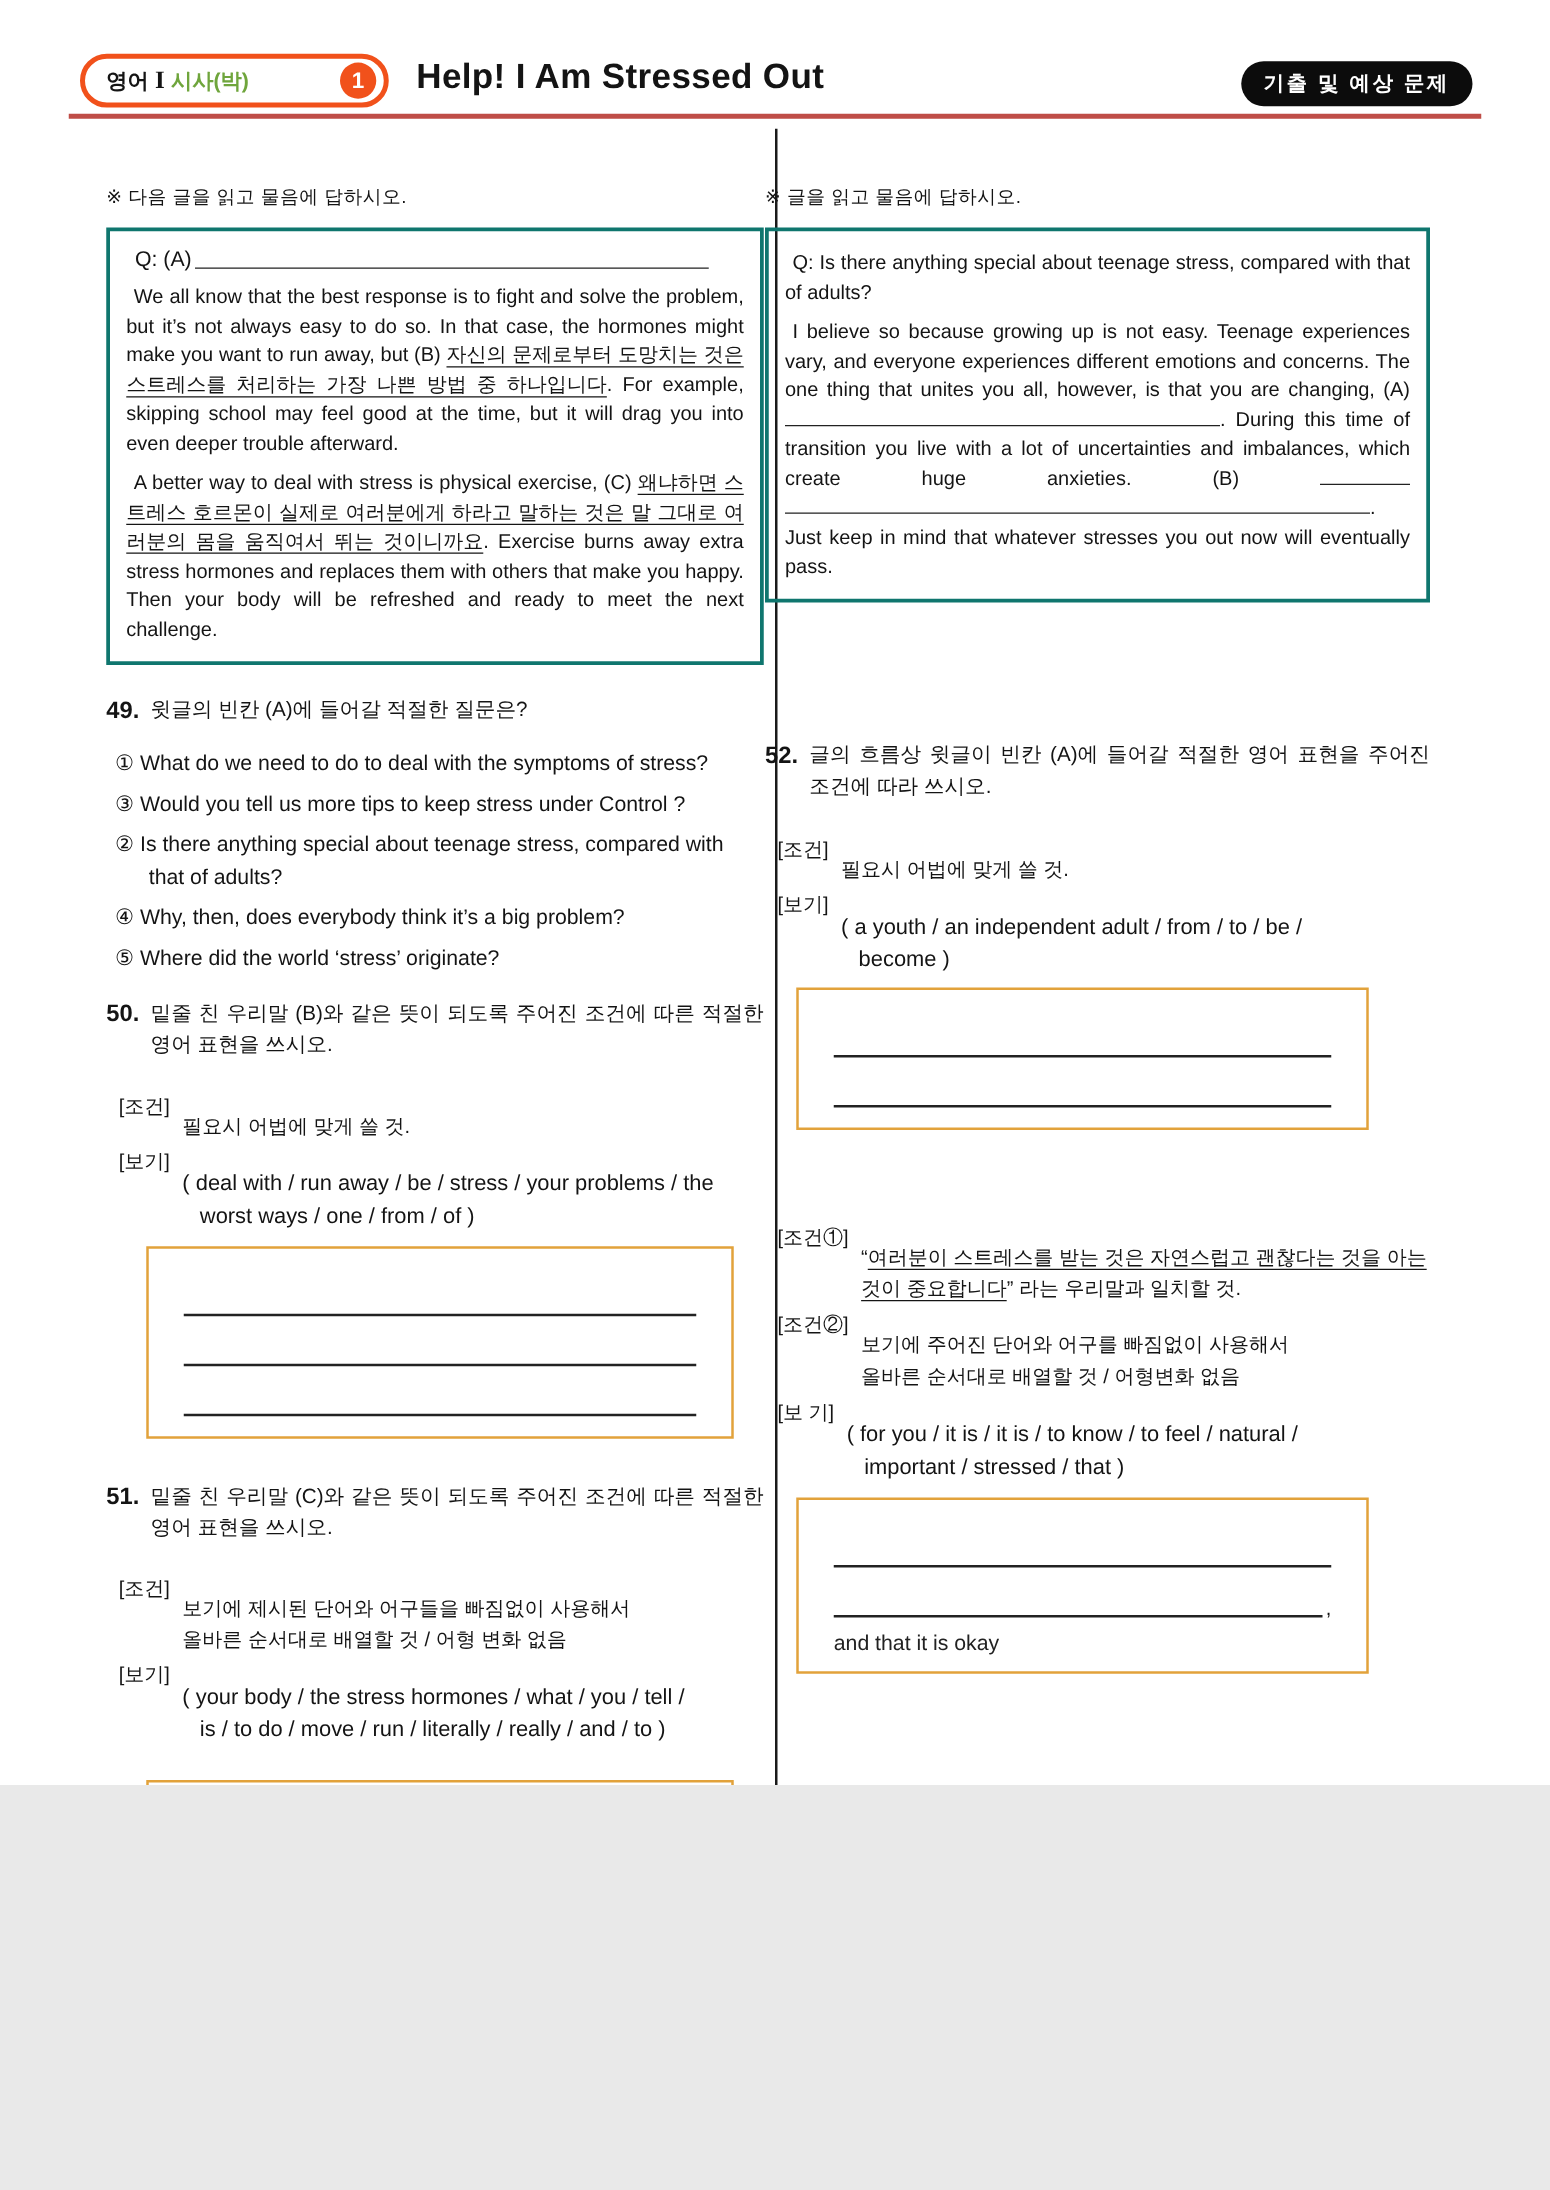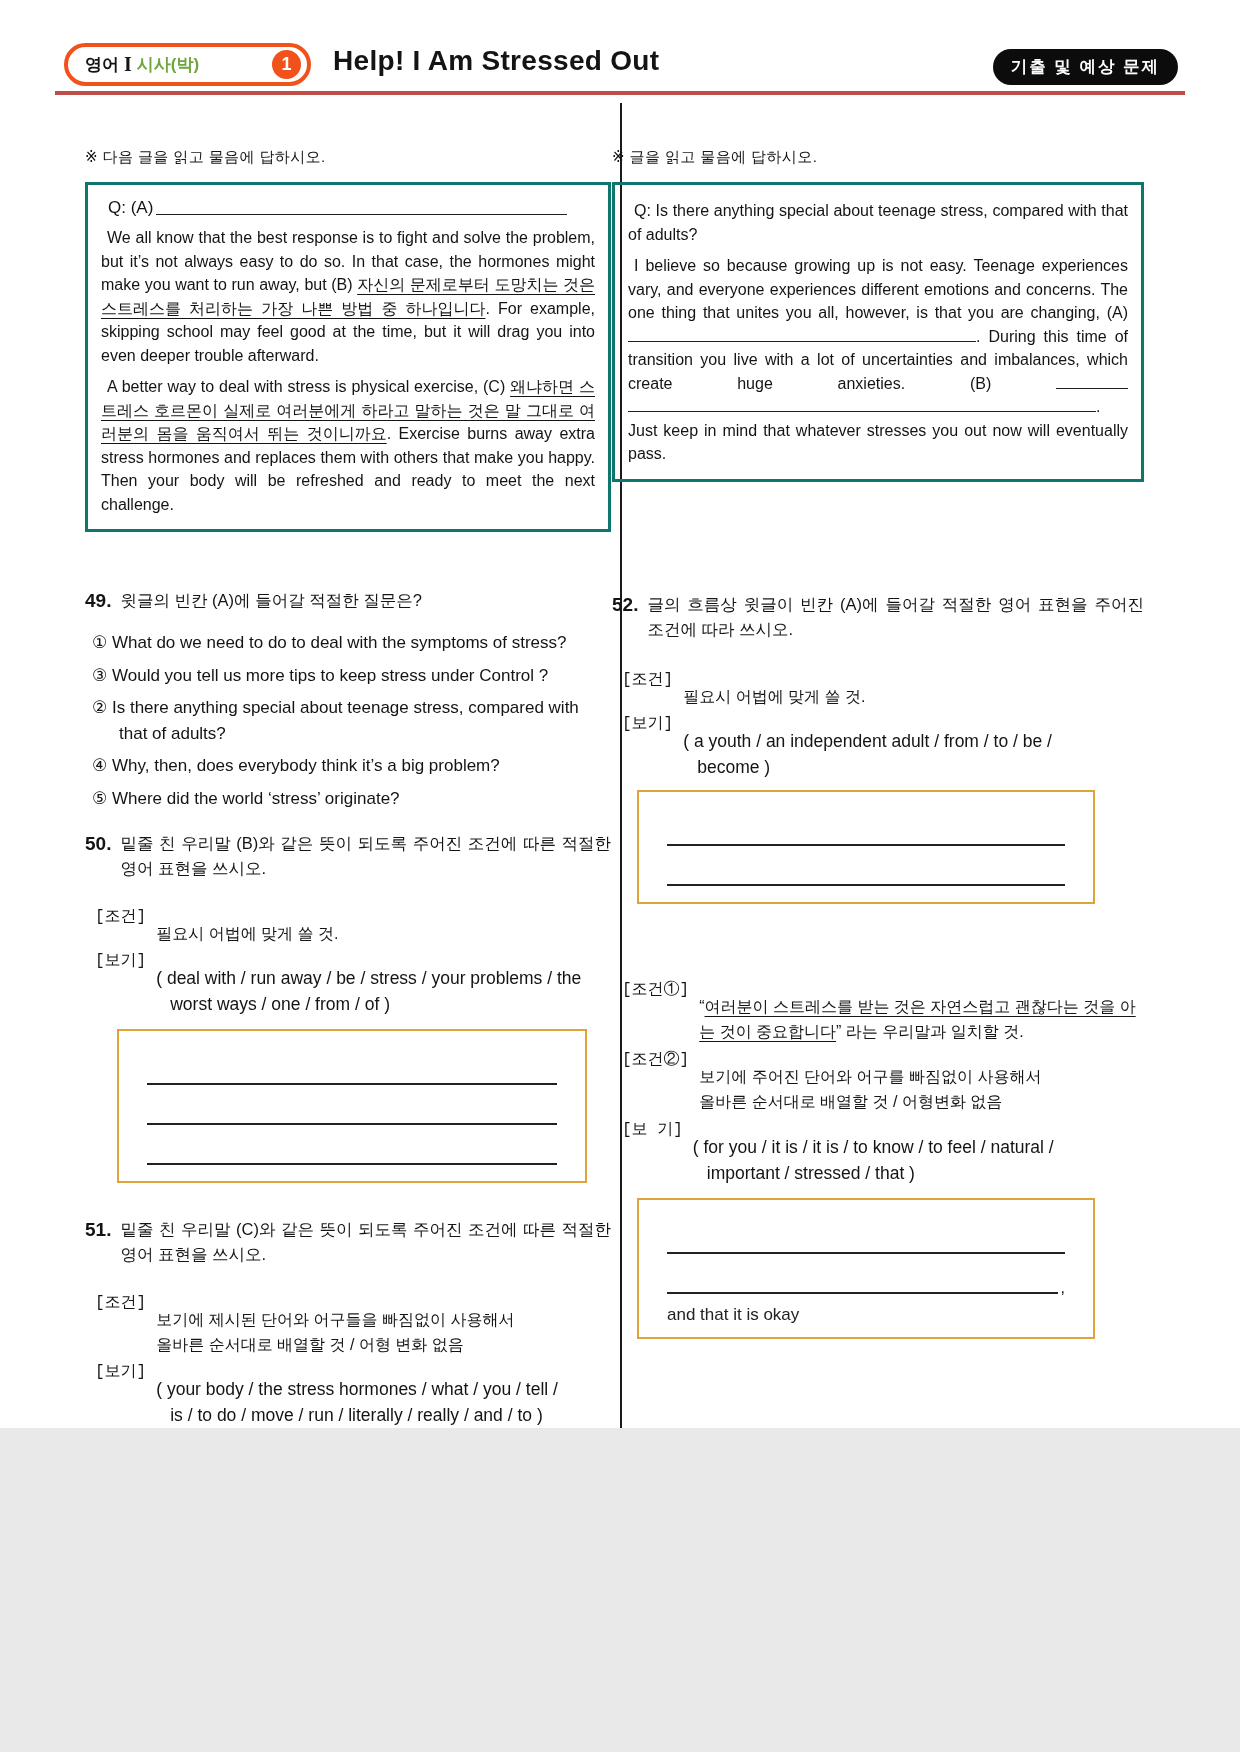--- a/index.html
+++ b/index.html
@@ -38,21 +38,21 @@
   .ul-ko { text-decoration:underline; text-underline-offset:3.5px; }
   .blank { display:inline-block; height:14px; border-bottom:1.6px solid #222; vertical-align:baseline; }
 
   
   .q-head { display:flex; }
   .q-no   { font-size:19px; font-weight:bold; margin-right:9px; line-height:25px; }
   .q-stem { font-size:16.5px; line-height:25px; text-align:justify; flex:1; }
   .options { margin-top:17px; padding-left:7px; }
   .option { font-size:17px; line-height:25.5px; padding-left:27px; text-indent:-27px; margin-bottom:7px; }
   .cond { display:flex; }
-  .cond-label { font-family:Liberation Mono, monospace; font-size:16px; line-height:25px;
+  .cond-label { font-family:Liberation Sans, sans-serif; font-size:16px; line-height:25px;
                 margin-right:10px; white-space:pre; }
   .cond-text { font-size:16px; line-height:25px; flex:1;margin-top:16px; }
   .bogi-text { font-size:17.5px; line-height:26px; padding-left:14px; text-indent:-14px; }
 
   .ansbox { border:2px solid #E2A23B; box-sizing:border-box; padding:14px 28px 16px 28px; }
   .ansbox-l { margin-left:32px; width:470px; }
   .ansbox-r { margin-left:25px; width:458px; }
   .ansline { height:40px; display:flex; align-items:flex-end; }
   .ansline .line { flex:1; border-bottom:2px solid #222; }
   .ans-prefix { font-size:16px; margin-right:9px; transform:translateY(3px); }
@@ -88,21 +88,21 @@
 
     <div class="passage-box">
       <div class="q-line">
         <span class="q-label">Q: (A)</span>
         <span class="fill-line"></span>
       </div>
       <p class="ptext"><span>We all know that the best response is to fight and solve the problem, but it’s not always easy to do so. In that case, the hormones might make you want to run away, but (B) </span><span class="ul-ko">자신의 문제로부터 도망치는 것은 스트레스를 처리하는 가장 나쁜 방법 중 하나입니다</span><span>. For example, skipping school may feel good at the time, but it will drag you into even deeper trouble afterward.</span></p>
       <p class="ptext"><span>A better way to deal with stress is physical exercise, (C) </span><span class="ul-ko">왜냐하면 스트레스 호르몬이 실제로 여러분에게 하라고 말하는 것은 말 그대로 여러분의 몸을 움직여서 뛰는 것이니까요</span><span>. Exercise burns away extra stress hormones and replaces them with others that make you happy. Then your body will be refreshed and ready to meet the next challenge.</span></p>
     </div>
 
-    <div class="question" style="margin-top:56px;">
+    <div class="question" style="margin-top:24px;">
       <div class="q-head">
         <span class="q-no">49.</span>
         <span class="q-stem">윗글의 빈칸 (A)에 들어갈 적절한 질문은?</span>
       </div>
       <div class="options">
         <div class="option"><span>①</span> <span>What do we need to do to deal with the symptoms of stress?</span></div>
         <div class="option"><span>③</span> <span>Would you tell us more tips to keep stress under Control ?</span></div>
         <div class="option"><span>②</span> <span>Is there anything special about teenage stress, compared with that of adults?</span></div>
         <div class="option"><span>④</span> <span>Why, then, does everybody think it’s a big problem?</span></div>
         <div class="option"><span>⑤</span> <span>Where did the world ‘stress’ originate?</span></div>

